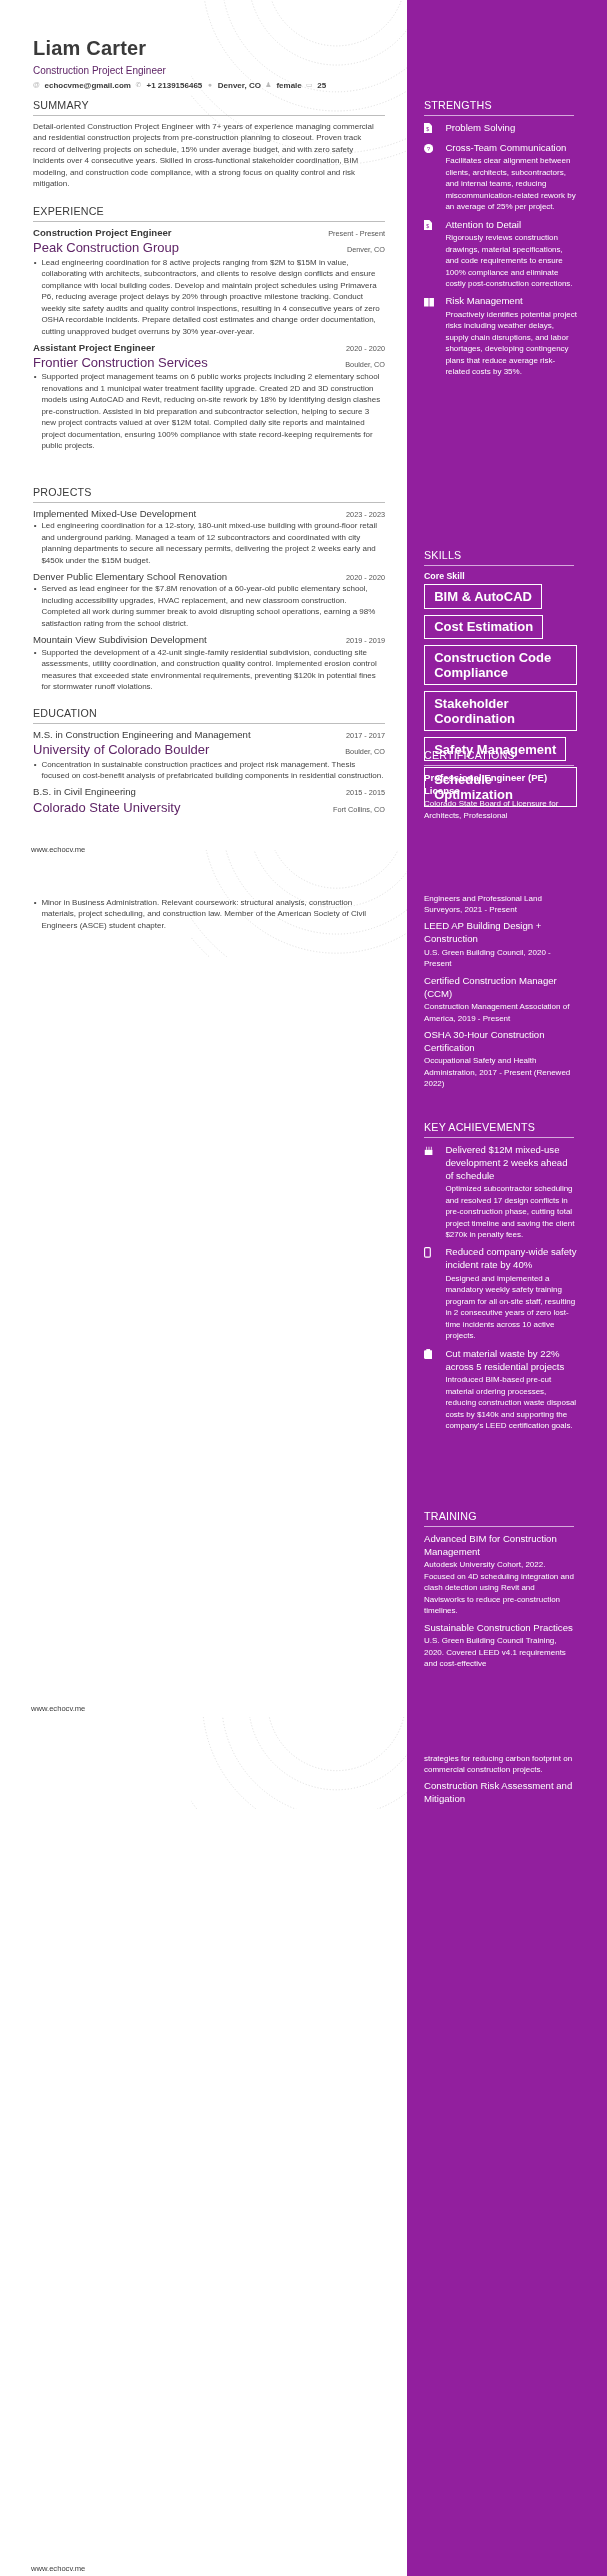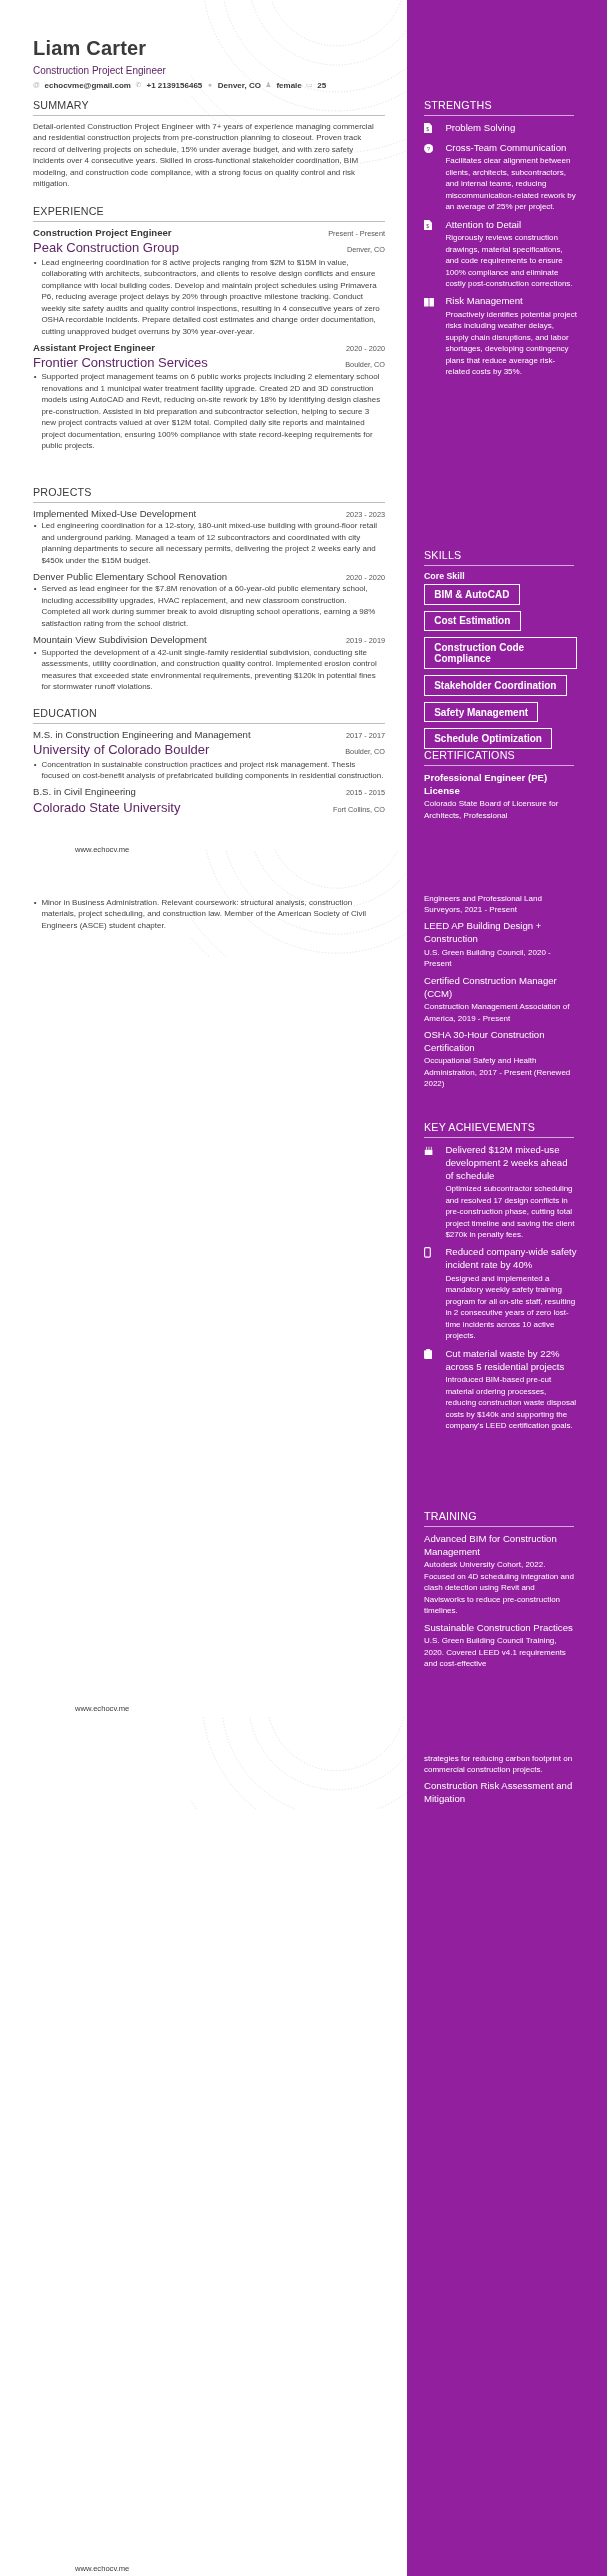--- a/index.html
+++ b/index.html
@@ -32,28 +32,28 @@
   .bullet .dot { width: 8.4px; flex: none; padding-left: 0.8px; }
 
   .s-title { font-size: 10.7px; color: #fff; letter-spacing: 0.2px; }
   .s-rule { height: 1.5px; background: #d6a9dc; width: 150px; margin-top: 3.8px; margin-bottom: 4.6px; }
   .str-item { display: flex; margin-bottom: 4.6px; }
   .str-icon { width: 21.4px; flex: none; padding-top: 1.5px; }
   .str-head { font-size: 9.6px; color: #fff; line-height: 13px; }
   .str-body { font-size: 8px; line-height: 11.5px; color: #fff; margin-top: 1.5px; }
 
   .core { font-size: 8.8px; font-weight: bold; margin-top: 1.5px; margin-bottom: 3.1px; }
-  .chip { display: inline-block; border: 0.8px solid #ffffff; padding: 3.8px 9.2px; font-size: 10px; font-weight: bold; color: #fff; margin-bottom: 6.1px; }
+  .chip { display: inline-block; border: 0.8px solid #ffffff; padding: 3.8px 9.2px; font-size: 13px; font-weight: bold; color: #fff; margin-bottom: 6.1px; }
   .chips { display: flex; flex-direction: column; align-items: flex-start; }
 
   .cert-name { font-size: 9.6px; font-weight: bold; line-height: 13px; }
   .cert-name.light { font-weight: normal; }
   .cert-body { font-size: 8px; line-height: 11.5px; margin-top: 1.5px; margin-bottom: 3.8px; }
 
-  .footer { position: absolute; left: 31px; font-size: 7.6px; color: #3a3a3a; margin-left: 44px; }
+  .footer { position: absolute; left: 31px; font-size: 7.6px; color: #3a3a3a; }
 </style>
 </head>
 <body>
 
 <div class="sidebar-bg"></div>
 
 <svg class="deco" style="left:191px;top:0;" width="216" height="199" viewBox="0 0 282 260">
   <circle cx="190" cy="-30" r="90"></circle>
     <circle cx="190" cy="-30" r="115"></circle>
     <circle cx="190" cy="-30" r="150"></circle>

